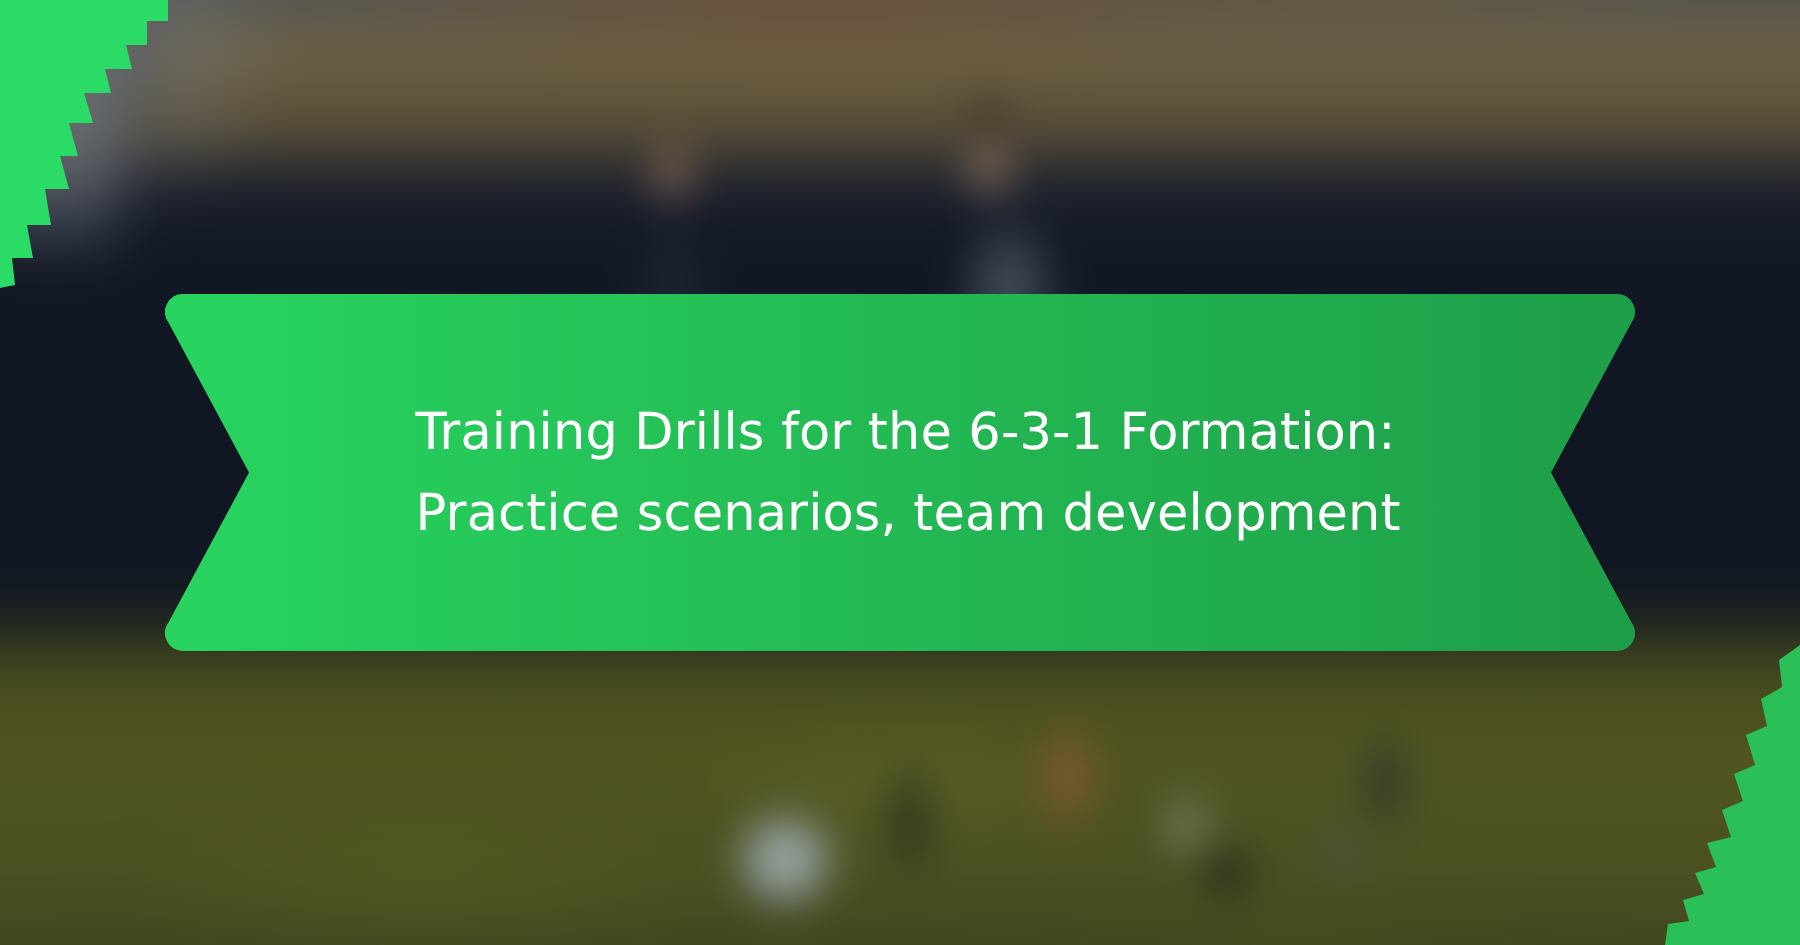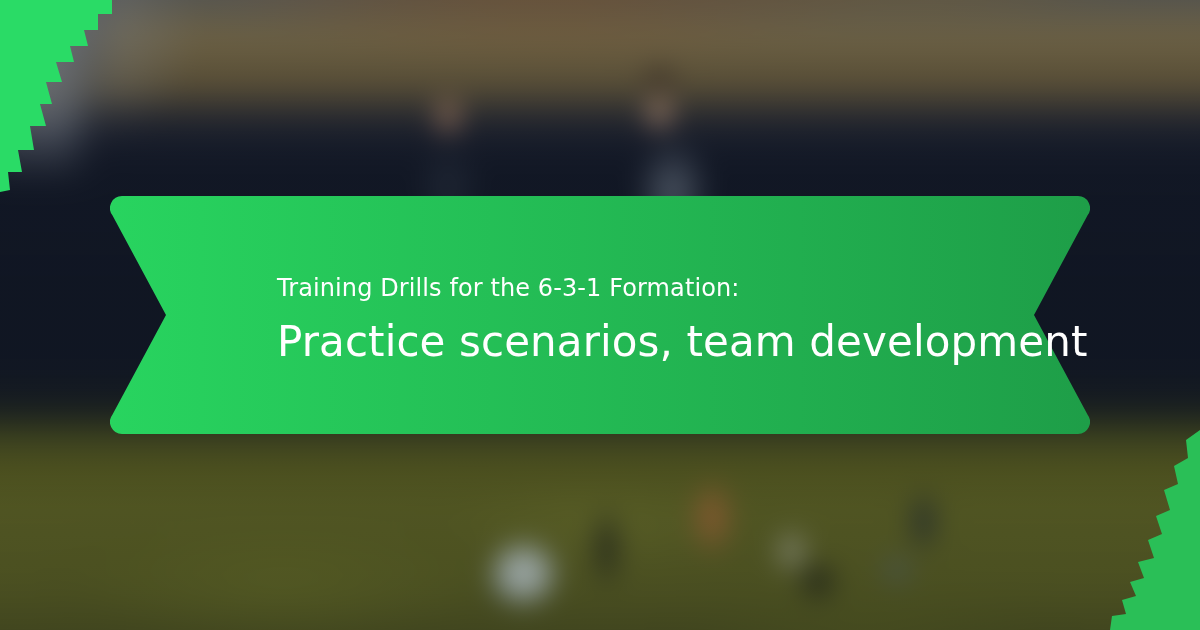--- a/index.html
+++ b/index.html
@@ -177,18 +177,18 @@
       <defs>
         <linearGradient id="bannerGrad" x1="0" y1="0" x2="1" y2="0">
           <stop offset="0" stop-color="#28D45F"></stop>
           <stop offset="1" stop-color="#1E9E48"></stop>
         </linearGradient>
       </defs>
       <path id="banner-path" fill="url(#bannerGrad)" d="M12,0 H968 a12,12 0 0 1 9.6,19.2 L924,119 l53.6,99.8 A12,12 0 0 1 968,238 H12 a12,12 0 0 1 -9.6,-19.2 L56,119 L2.4,19.2 A12,12 0 0 1 12,0 Z"></path>
     </svg>
 
     <div class="banner-text">
-      <div class="title-line" style="color: rgb(255, 255, 255); font-size: 24px; line-height: 54px; font-weight: 400;">Training Drills for the 6-3-1 Formation:</div>
-      <div class="title-line" style="color: rgb(255, 255, 255); font-size: 42px; line-height: 54px; font-weight: 400;">Practice scenarios, team development</div>
+      <div class="title-line" style="color: rgb(255, 255, 255); font-size: 34px; line-height: 54px; font-weight: 400;">Training Drills for the 6-3-1 Formation:</div>
+      <div class="title-line" style="color: rgb(255, 255, 255); font-size: 34px; line-height: 54px; font-weight: 400;">Practice scenarios, team development</div>
     </div>
   </div>
 
 </div>
 
 </body></html>

